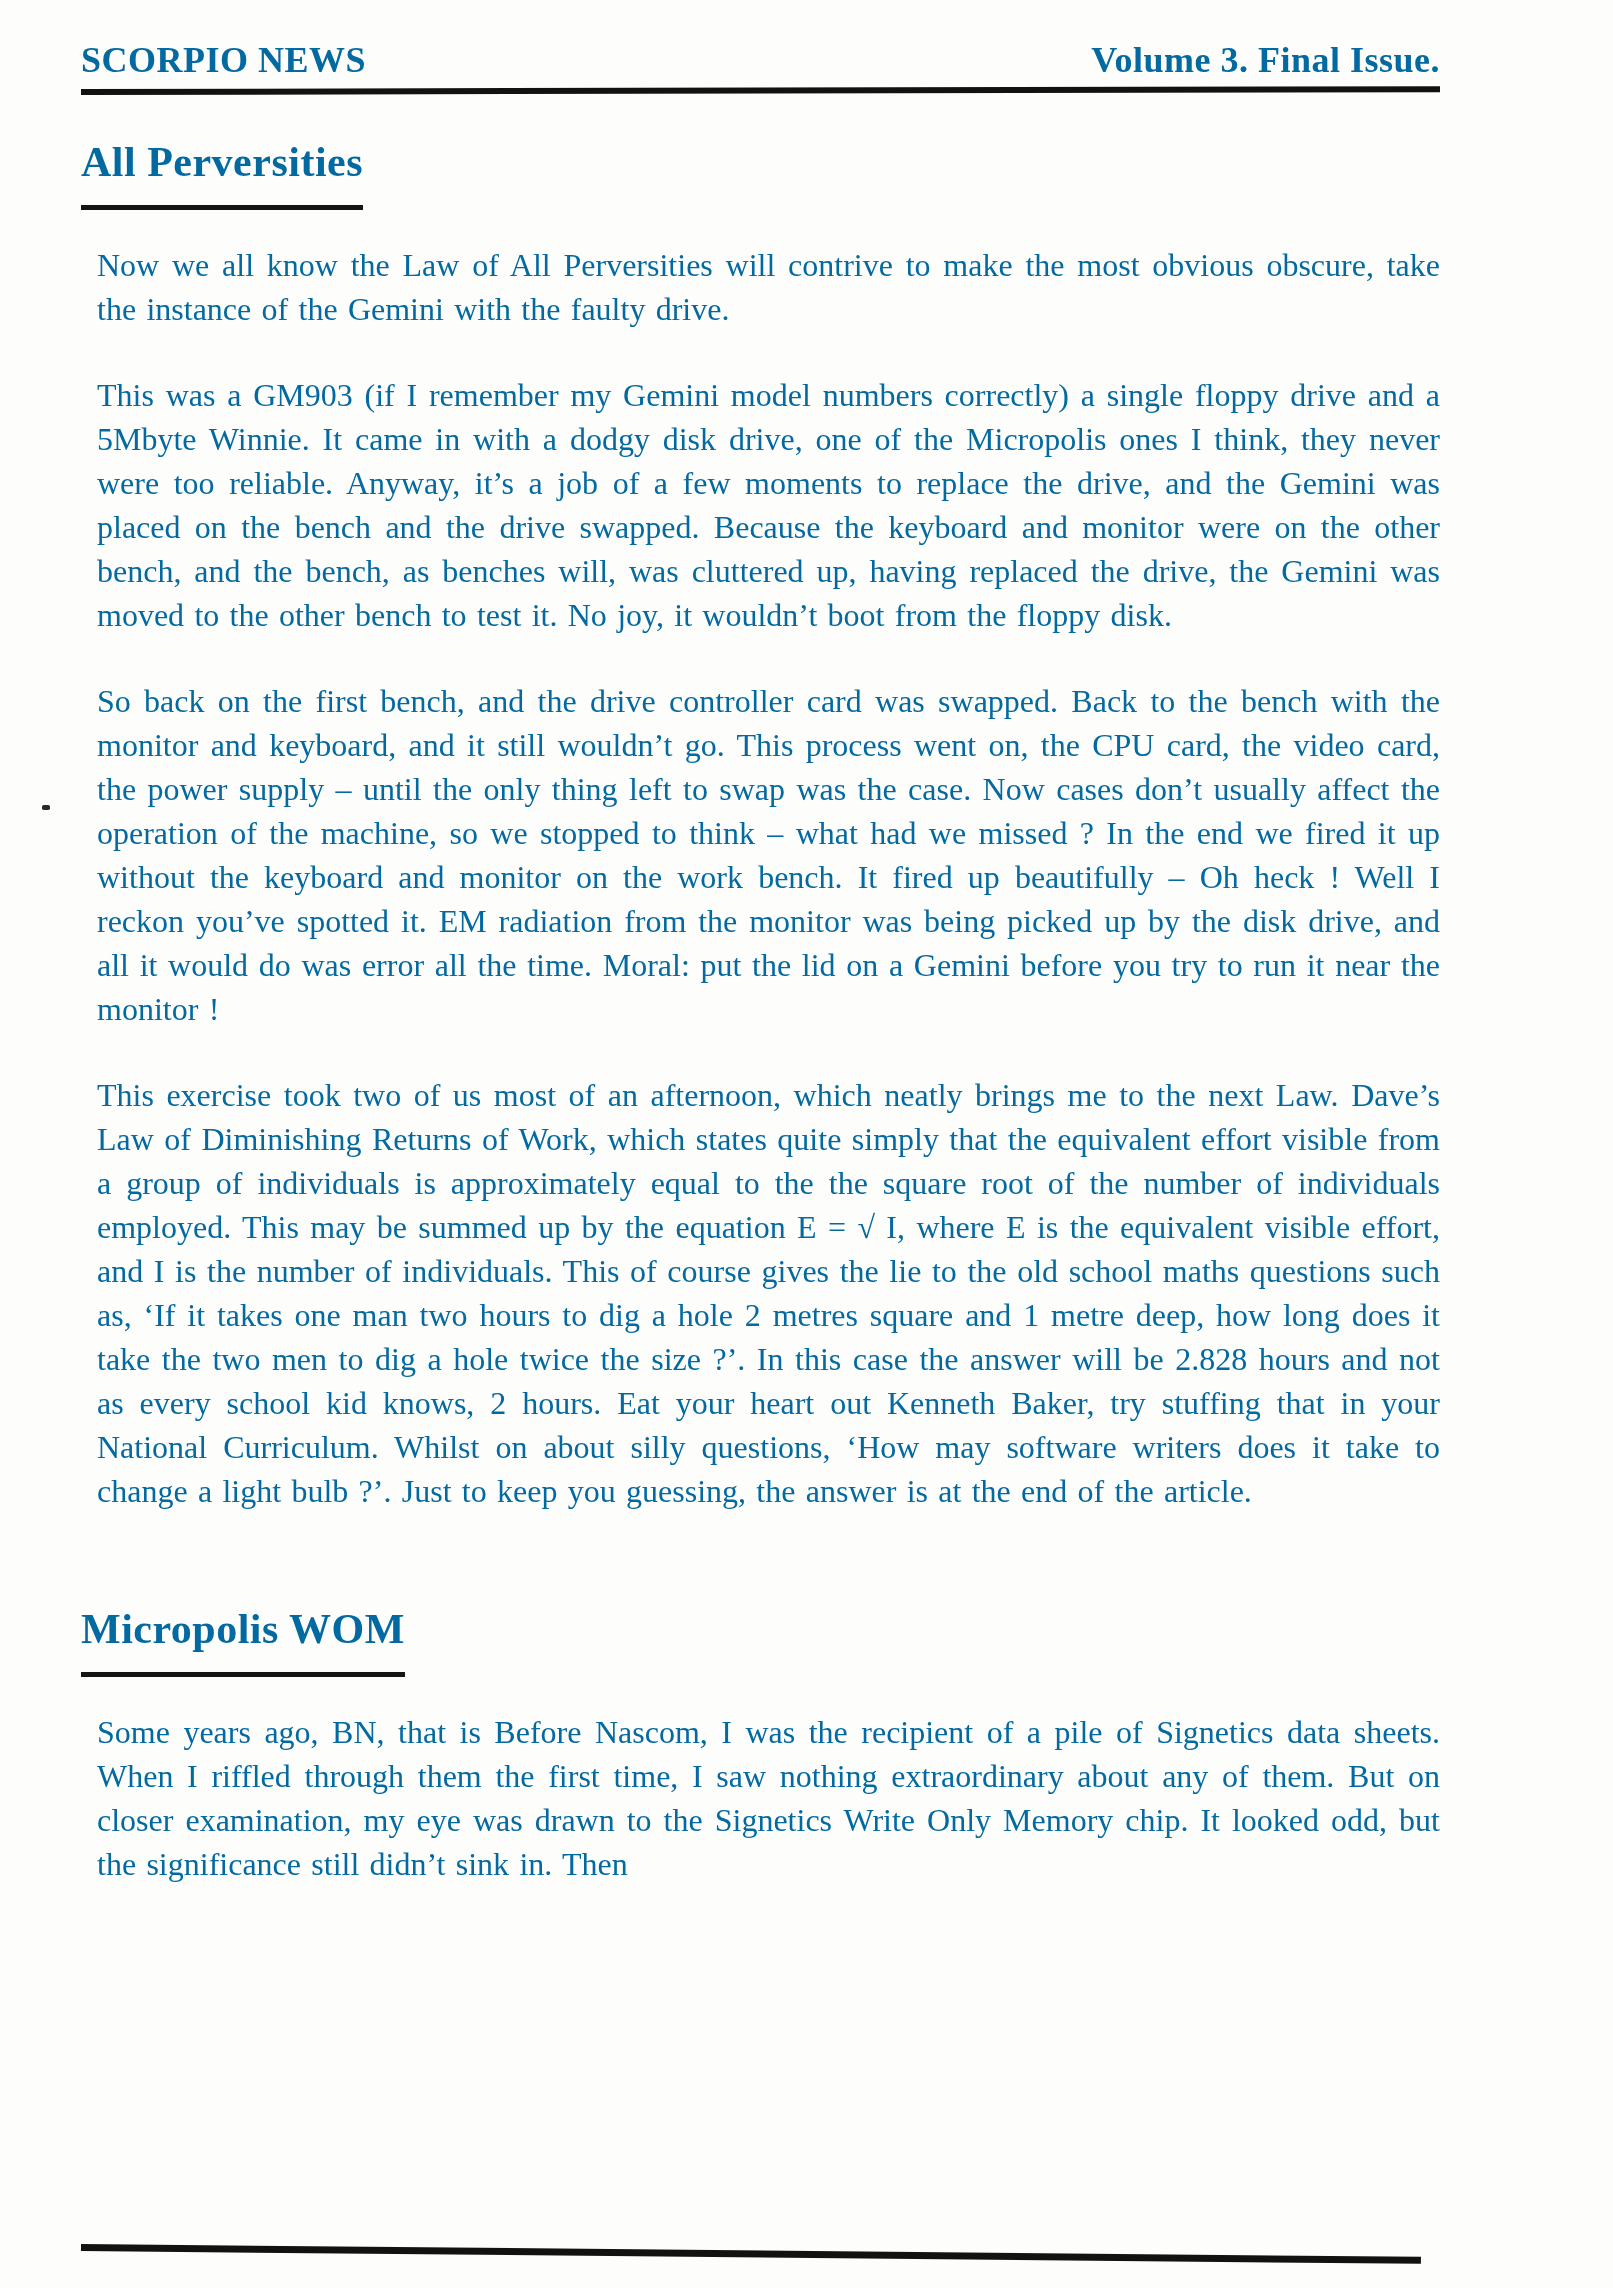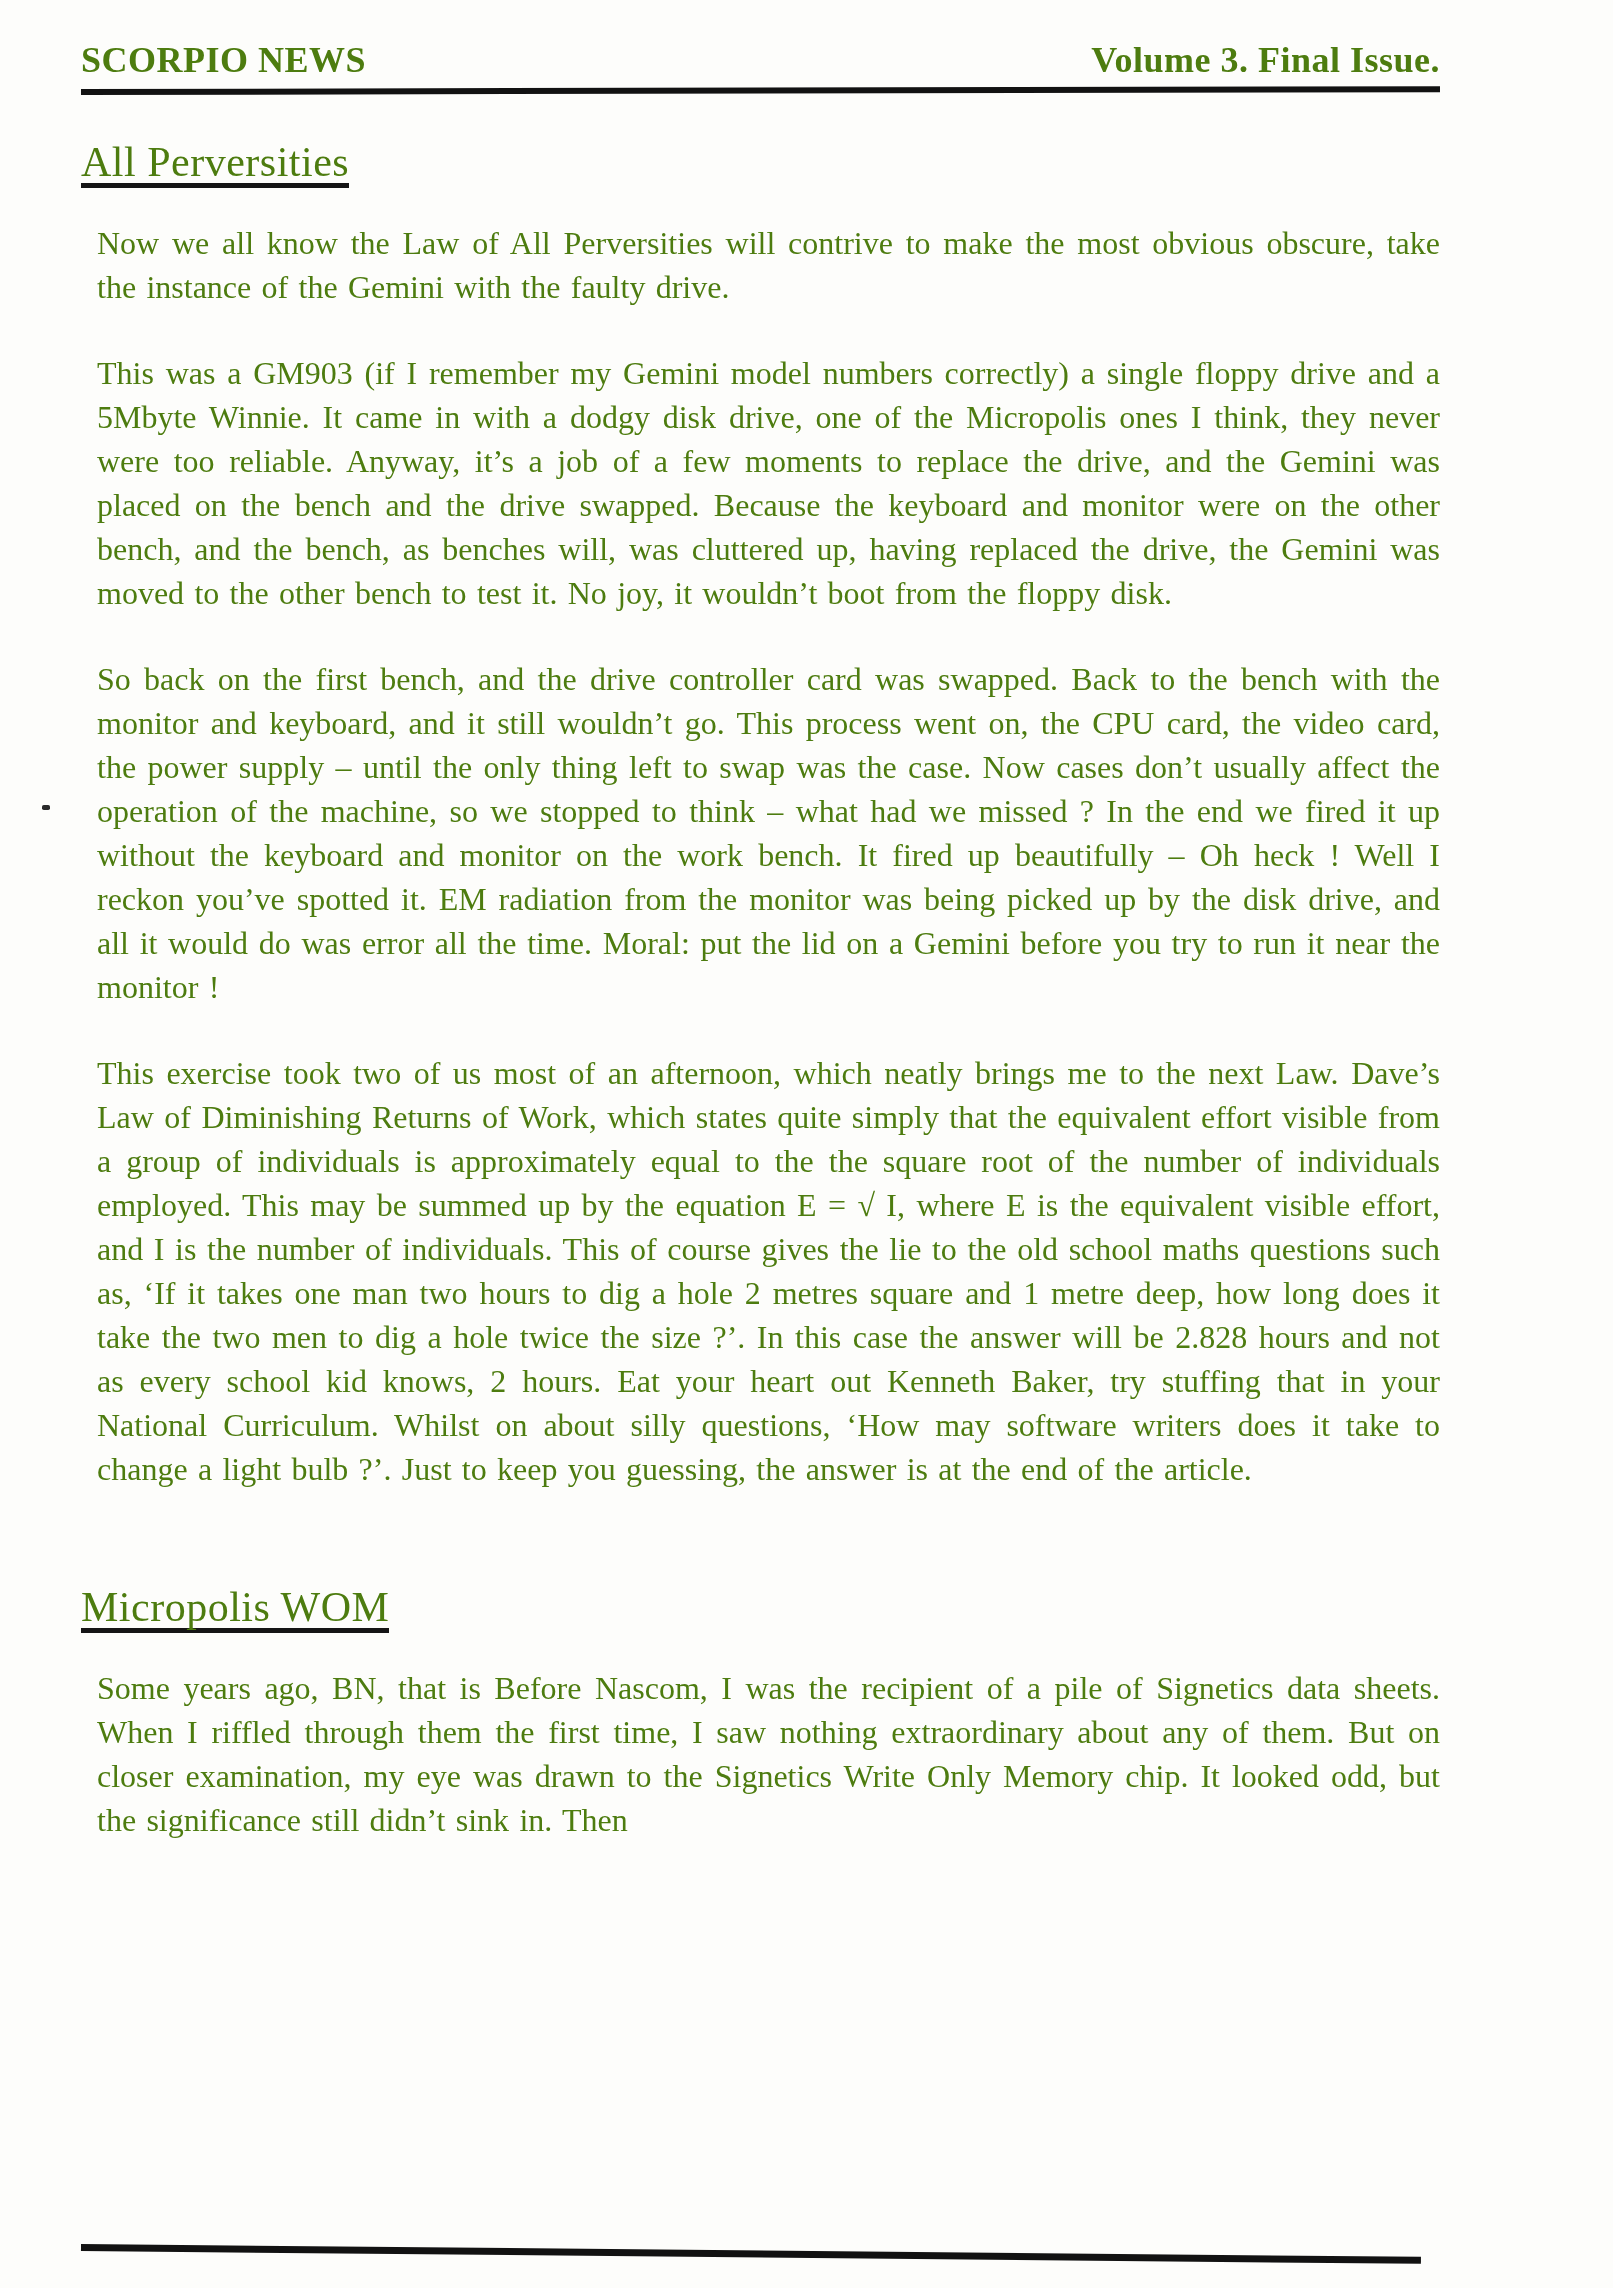--- a/index.html
+++ b/index.html
@@ -1,21 +1,21 @@
 <!DOCTYPE html>
 <html style="font-size:14.8px"><head>
 <meta charset="utf-8">
 <style>
   html, body { margin: 0; padding: 0; background: #ffffff; }
   .page {
     position: relative;
     width: 1613px;
     height: 2289px;
     background: #fdfdfb;
-    color: #4d7c0f;
+    color: #0369a1;
     font-family: "Liberation Serif", serif;
     overflow: hidden;
   }
   .content {
     position: absolute;
     left: 81px;
     width: 1359px;
     top: 39px;
   }
   .masthead {
@@ -31,24 +31,24 @@
     height: 5.5px;
     background: #121212;
     margin-top: 8.3px;
     transform: rotate(-0.12deg);
     transform-origin: left center;
   }
   h2.section-heading {
     display: inline-block;
     font-size: 42px;
     line-height: 1;
-    font-weight: normal;
+    font-weight: bold;
     letter-spacing: 0.5px;
     border-bottom: 5.5px solid #151515;
-    padding-bottom: 0;
+    padding-bottom: 22px;
     margin: 53px 0 33px 0;
   }
   main p {
     font-size: 32px;
     line-height: 44px;
     text-align: justify;
     margin: 0 0 42px 16px;
     word-spacing: 2.3px;
   }
   main section:first-of-type h2.section-heading { margin-top: 46px; }

